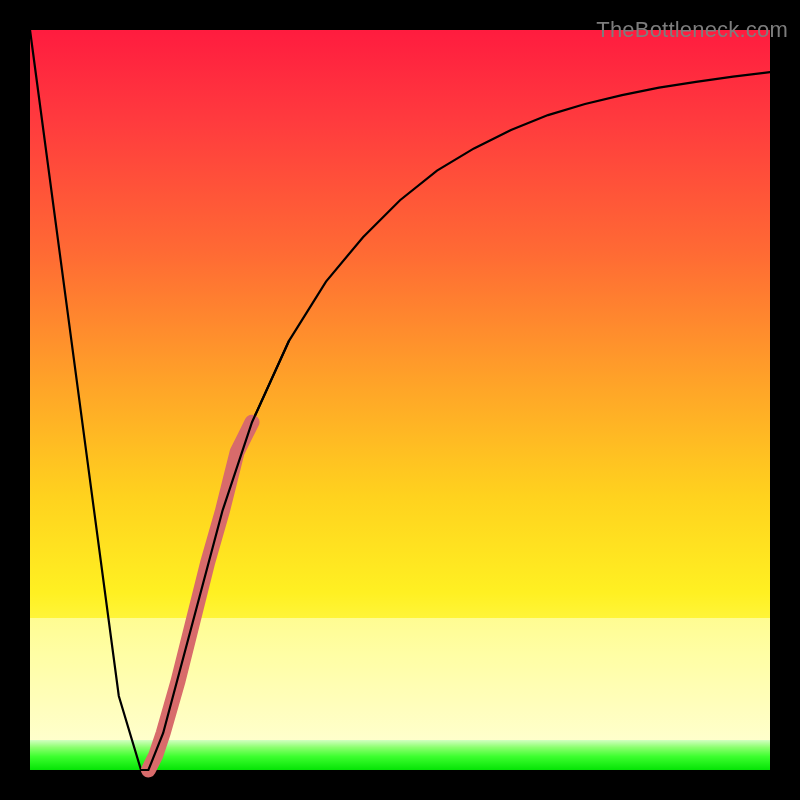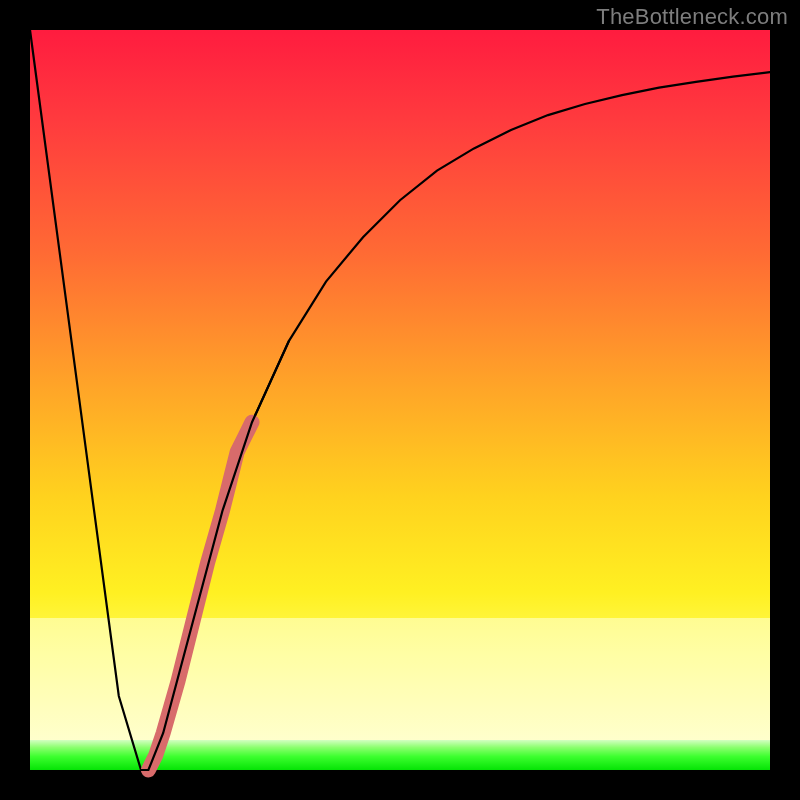--- a/index.html
+++ b/index.html
@@ -15,21 +15,21 @@
     width: 800px;
     height: 800px;
   }
   svg {
     position: absolute;
     top: 0;
     left: 0;
   }
   .watermark {
     position: absolute;
-    top: 4px;
+    top: 17px;
     right: 12px;
     font-family: Arial, Helvetica, sans-serif;
     font-size: 22px;
     font-weight: 500;
     color: #7d7d7d;
     letter-spacing: 0.2px;
     user-select: none;
   }
 </style>
 </head>

